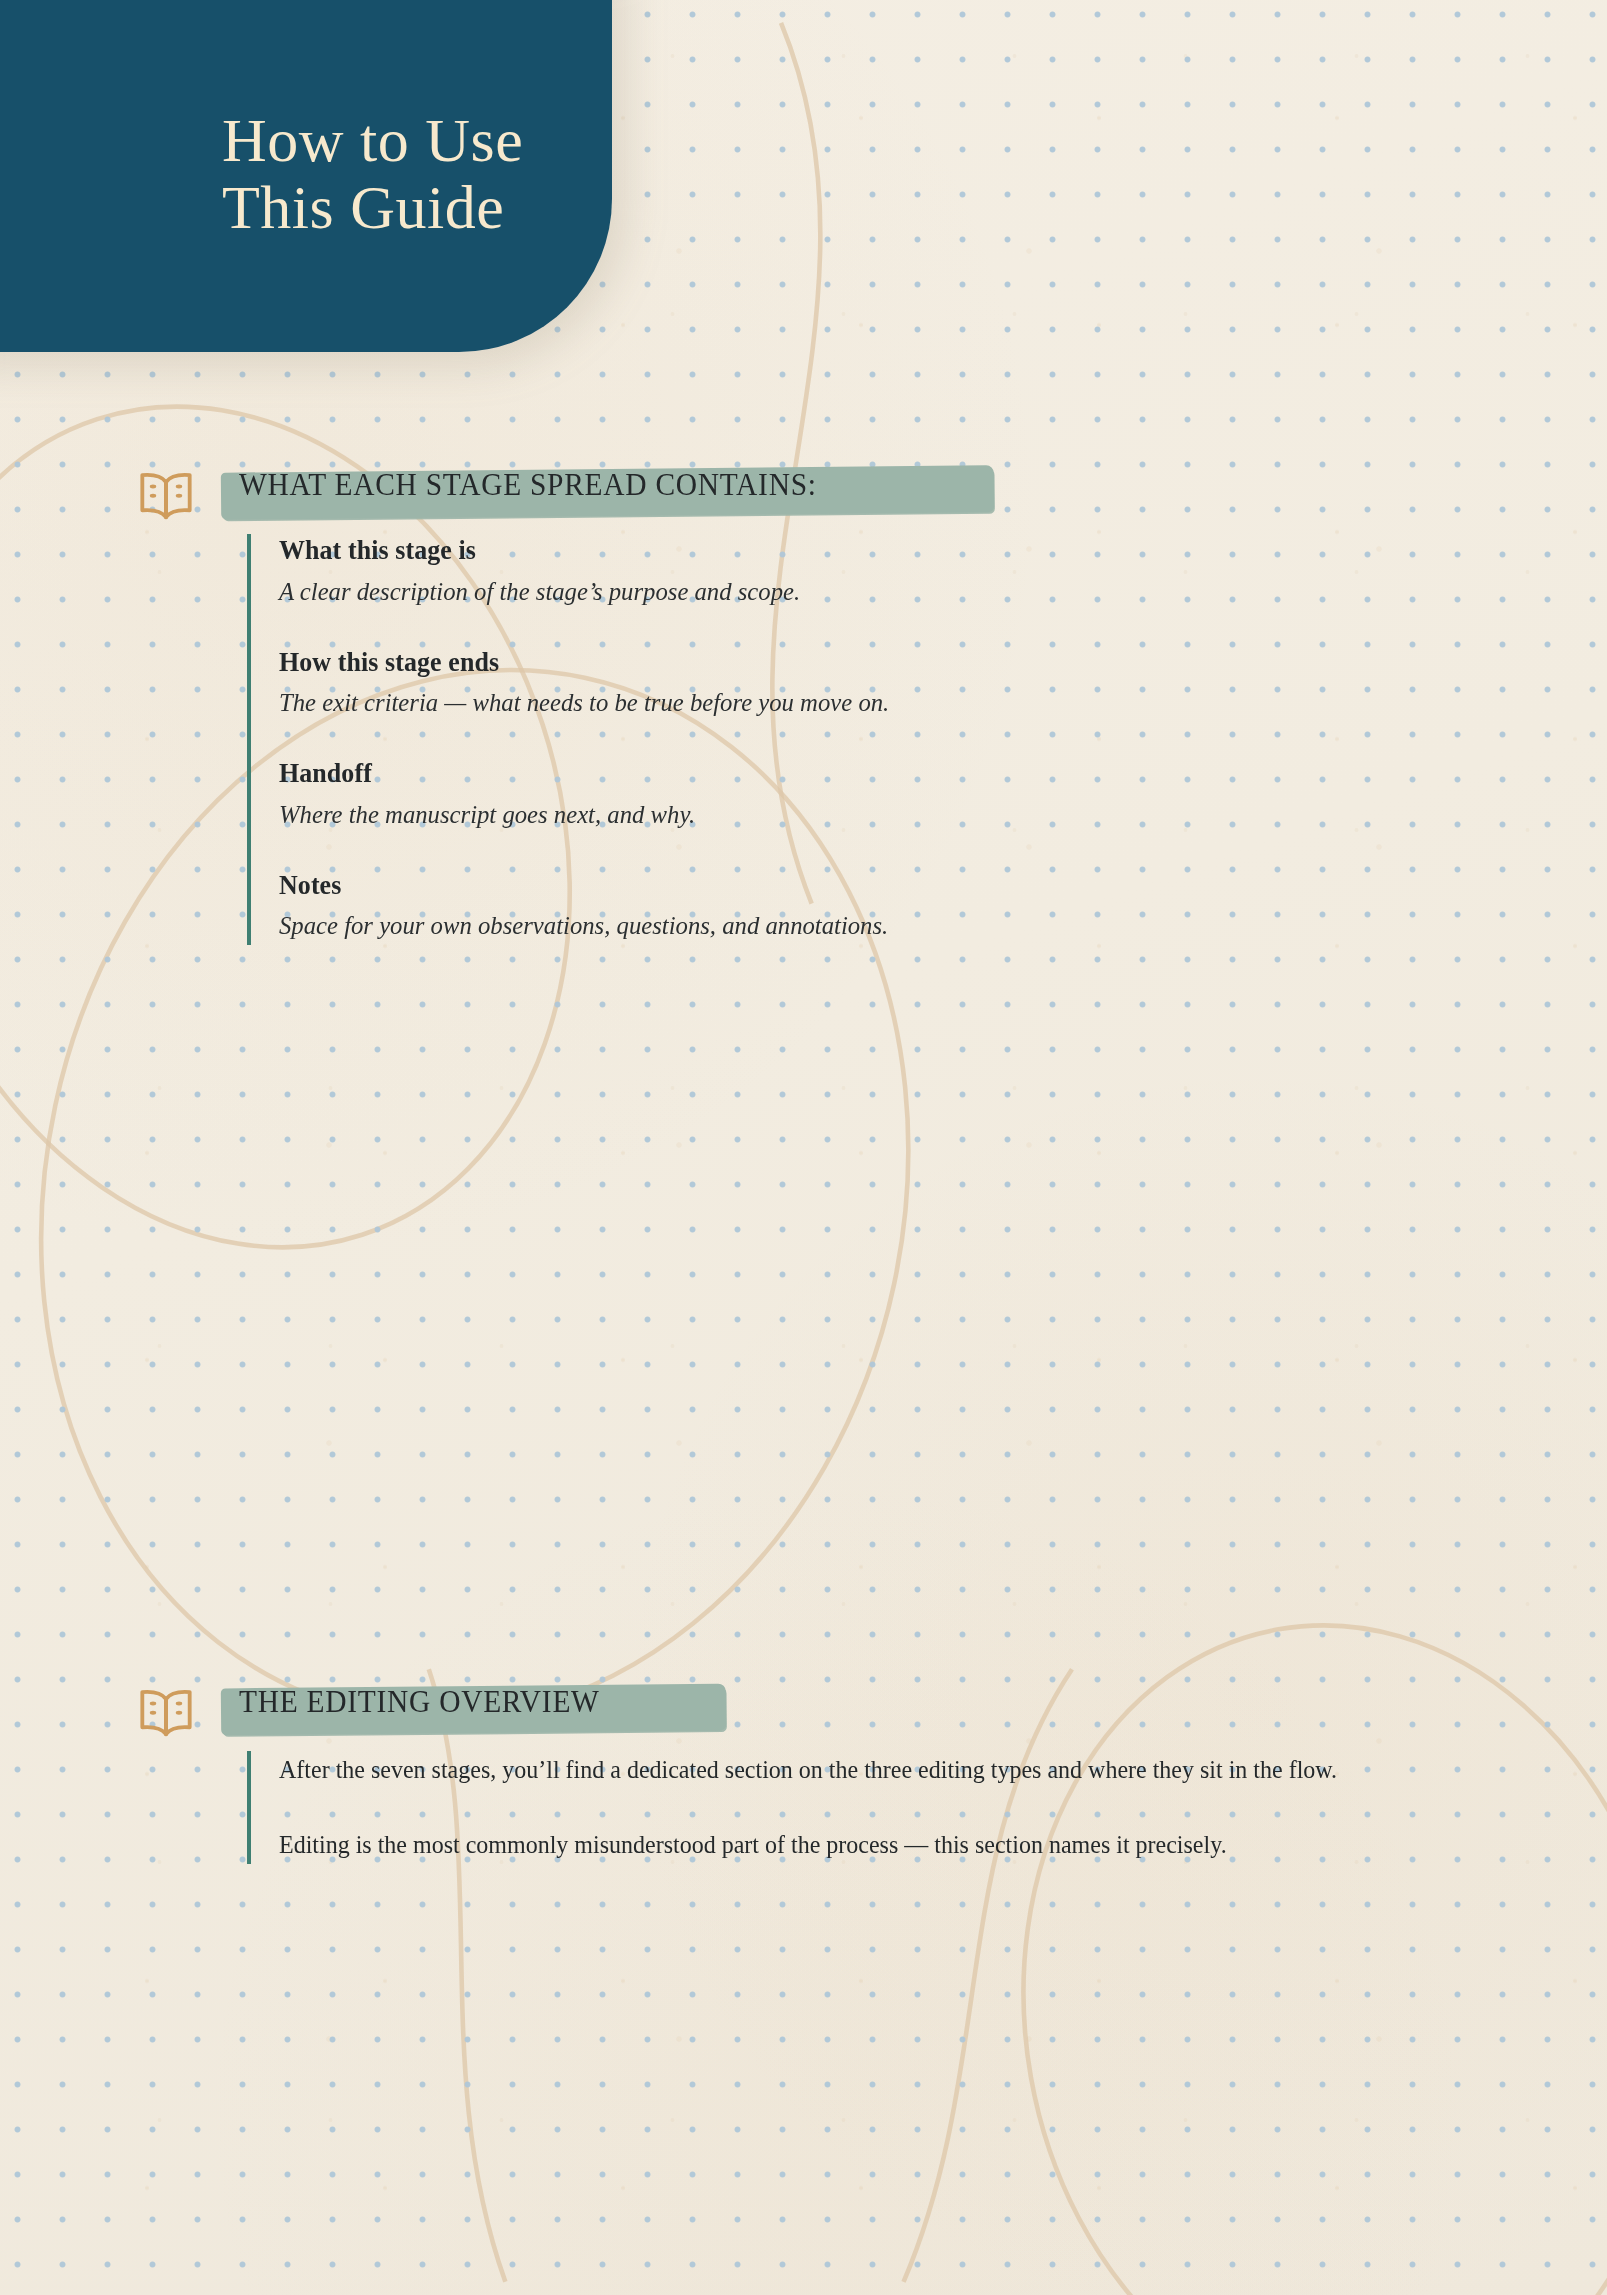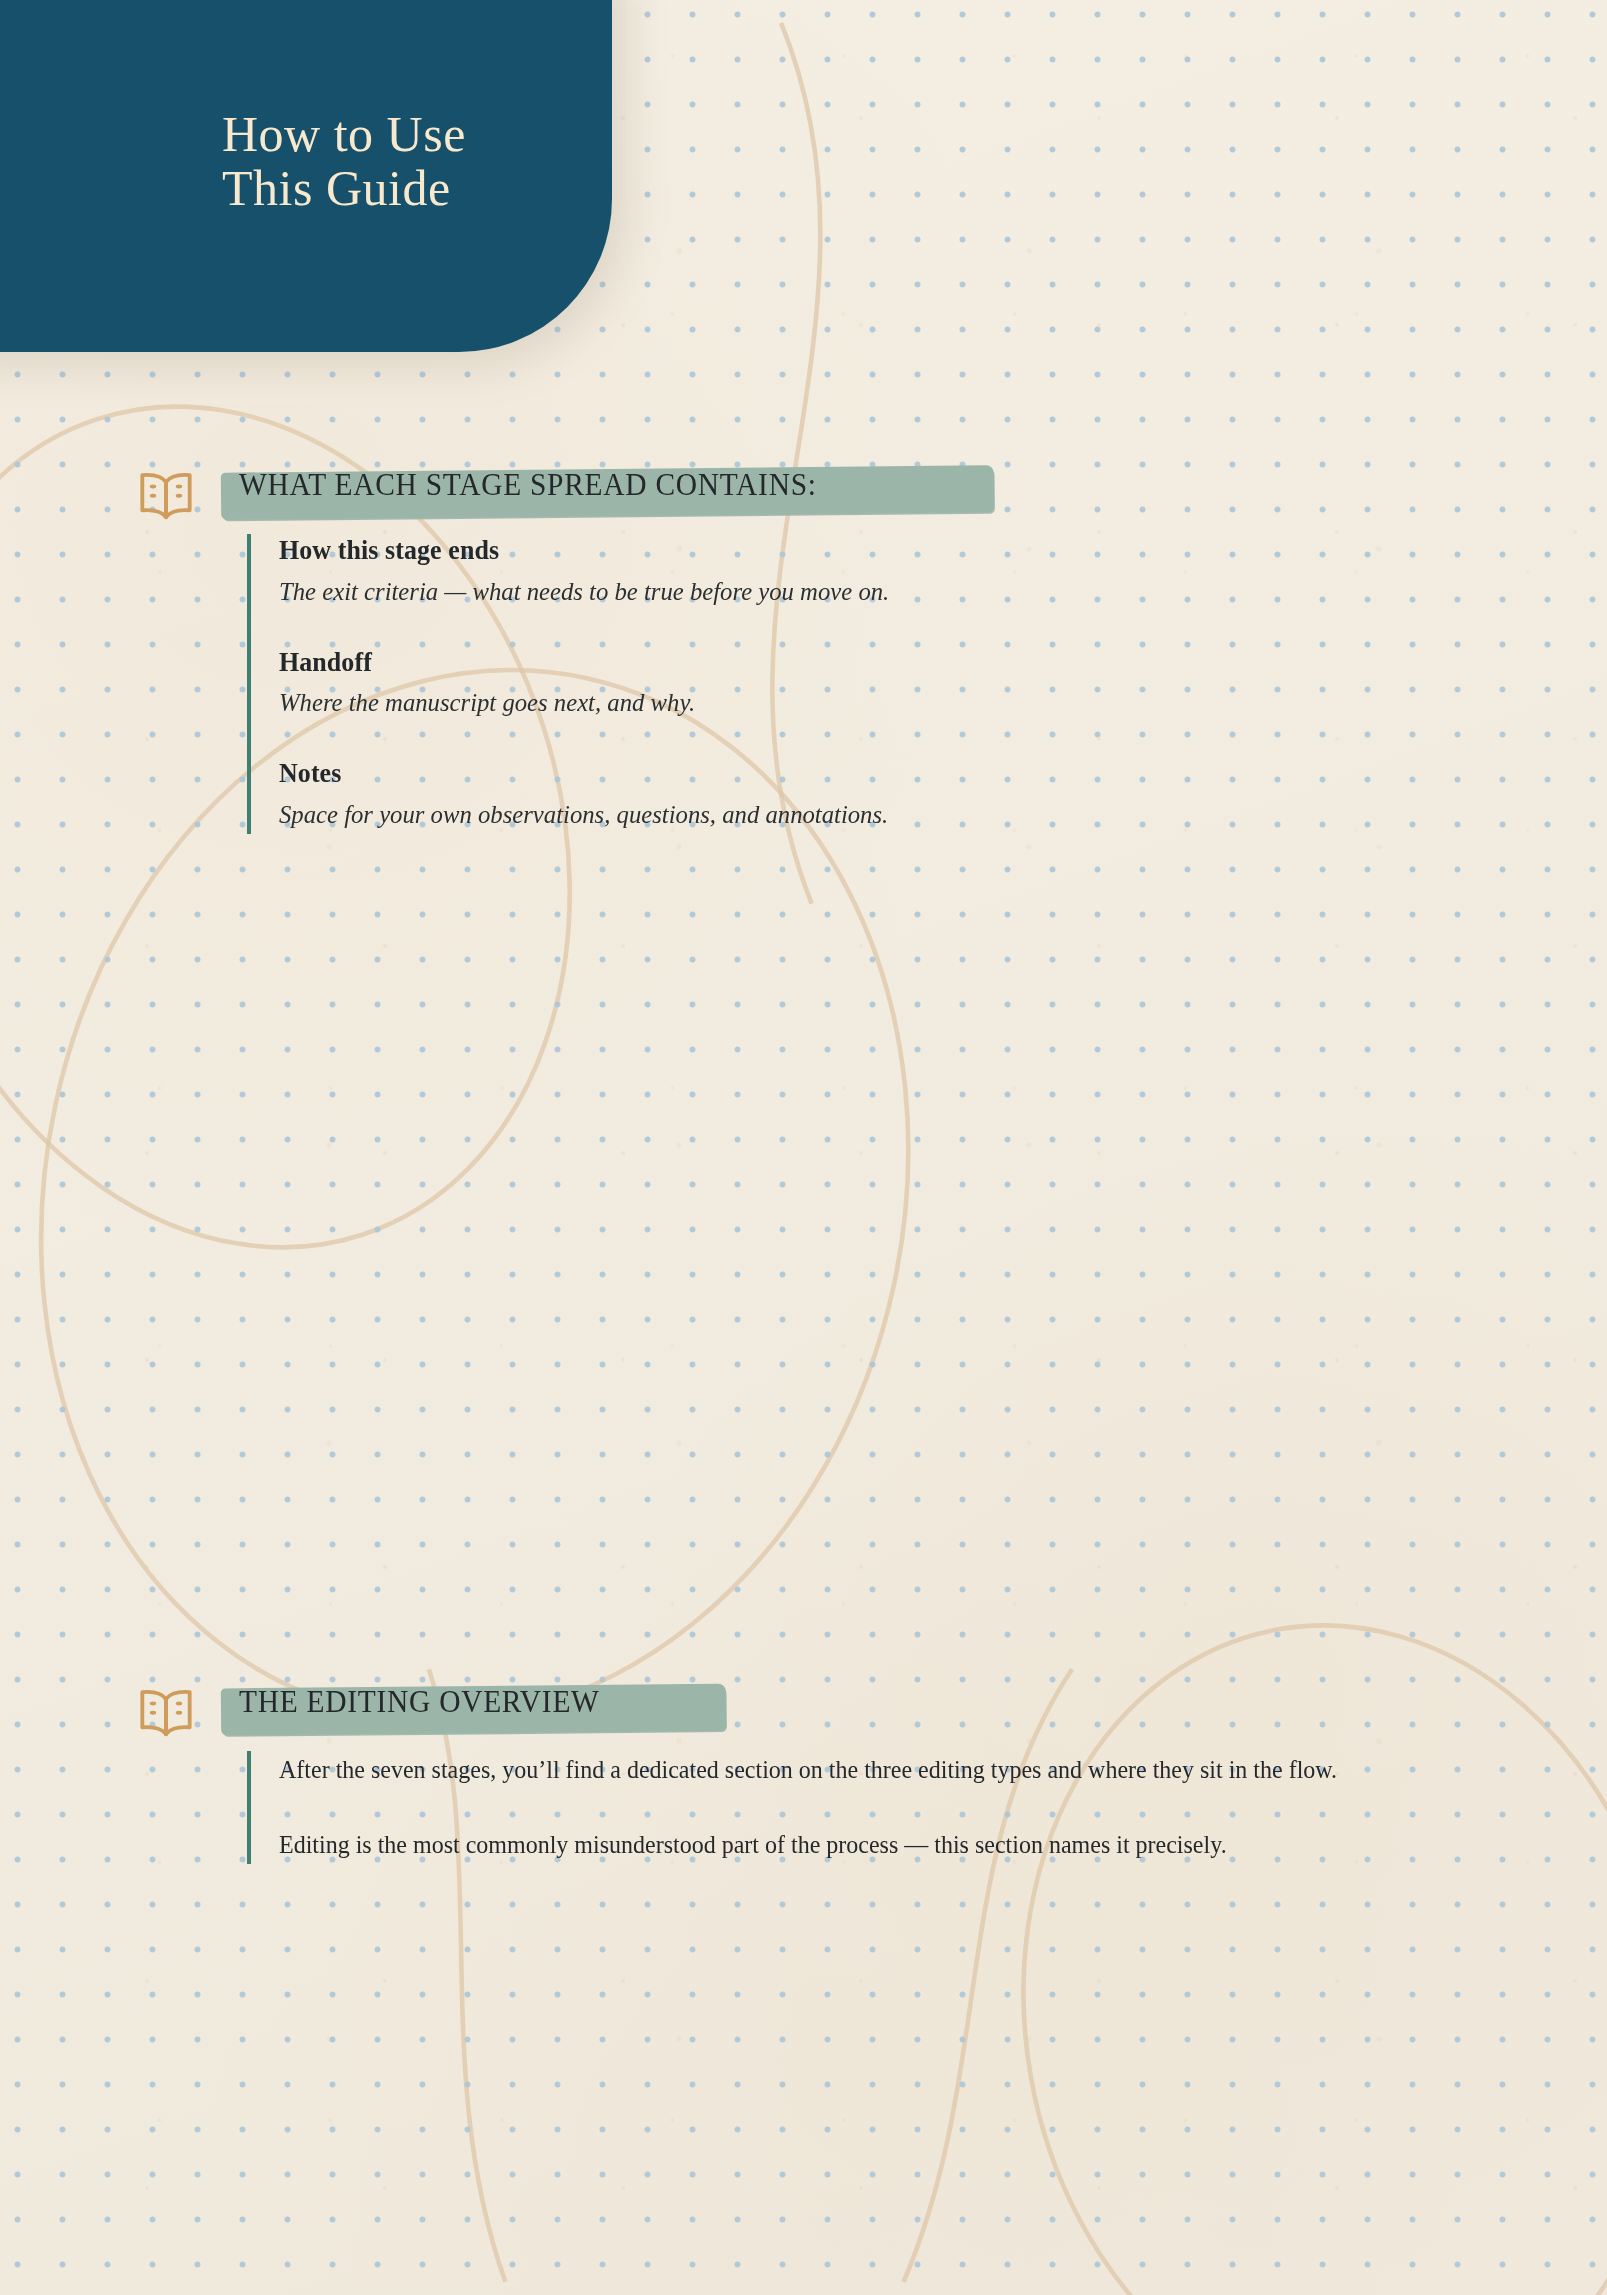--- a/index.html
+++ b/index.html
@@ -80,21 +80,21 @@
     border-bottom-right-radius: 153px;
   }
 
   .header-title {
     position: absolute;
     left: 222px;
     top: 107px;
     width: 398px;
     color: #f7e9cd;
     font-family: "Liberation Serif", serif;
-    font-size: 50px;
+    font-size: 62px;
     line-height: 1.08;
     letter-spacing: 0.5px;
     white-space: pre-line;
   }
 
   
   .section {
     position: absolute;
     left: 0;
     width: 1608px;
@@ -224,20 +224,24 @@
           <ellipse cx="56" cy="23" rx="4.2" ry="2.6"></ellipse>
           <ellipse cx="56" cy="35" rx="4.2" ry="2.6"></ellipse>
         </g>
       </svg>
       <div class="head-highlight" style="width:773px;"></div>
       <div class="head-text">WHAT EACH STAGE SPREAD CONTAINS:</div>
     </div>
 
     <div class="section-body">
       <div class="item">
+        <p class="item-title">What this stage is</p>
+        <p class="item-desc">A clear description of the stage’s purpose and scope.</p>
+      </div>
+      <div class="item">
         <p class="item-title">How this stage ends</p>
         <p class="item-desc">The exit criteria — what needs to be true before you move on.</p>
       </div>
       <div class="item">
         <p class="item-title">Handoff</p>
         <p class="item-desc">Where the manuscript goes next, and why.</p>
       </div>
       <div class="item">
         <p class="item-title">Notes</p>
         <p class="item-desc">Space for your own observations, questions, and annotations.</p>

